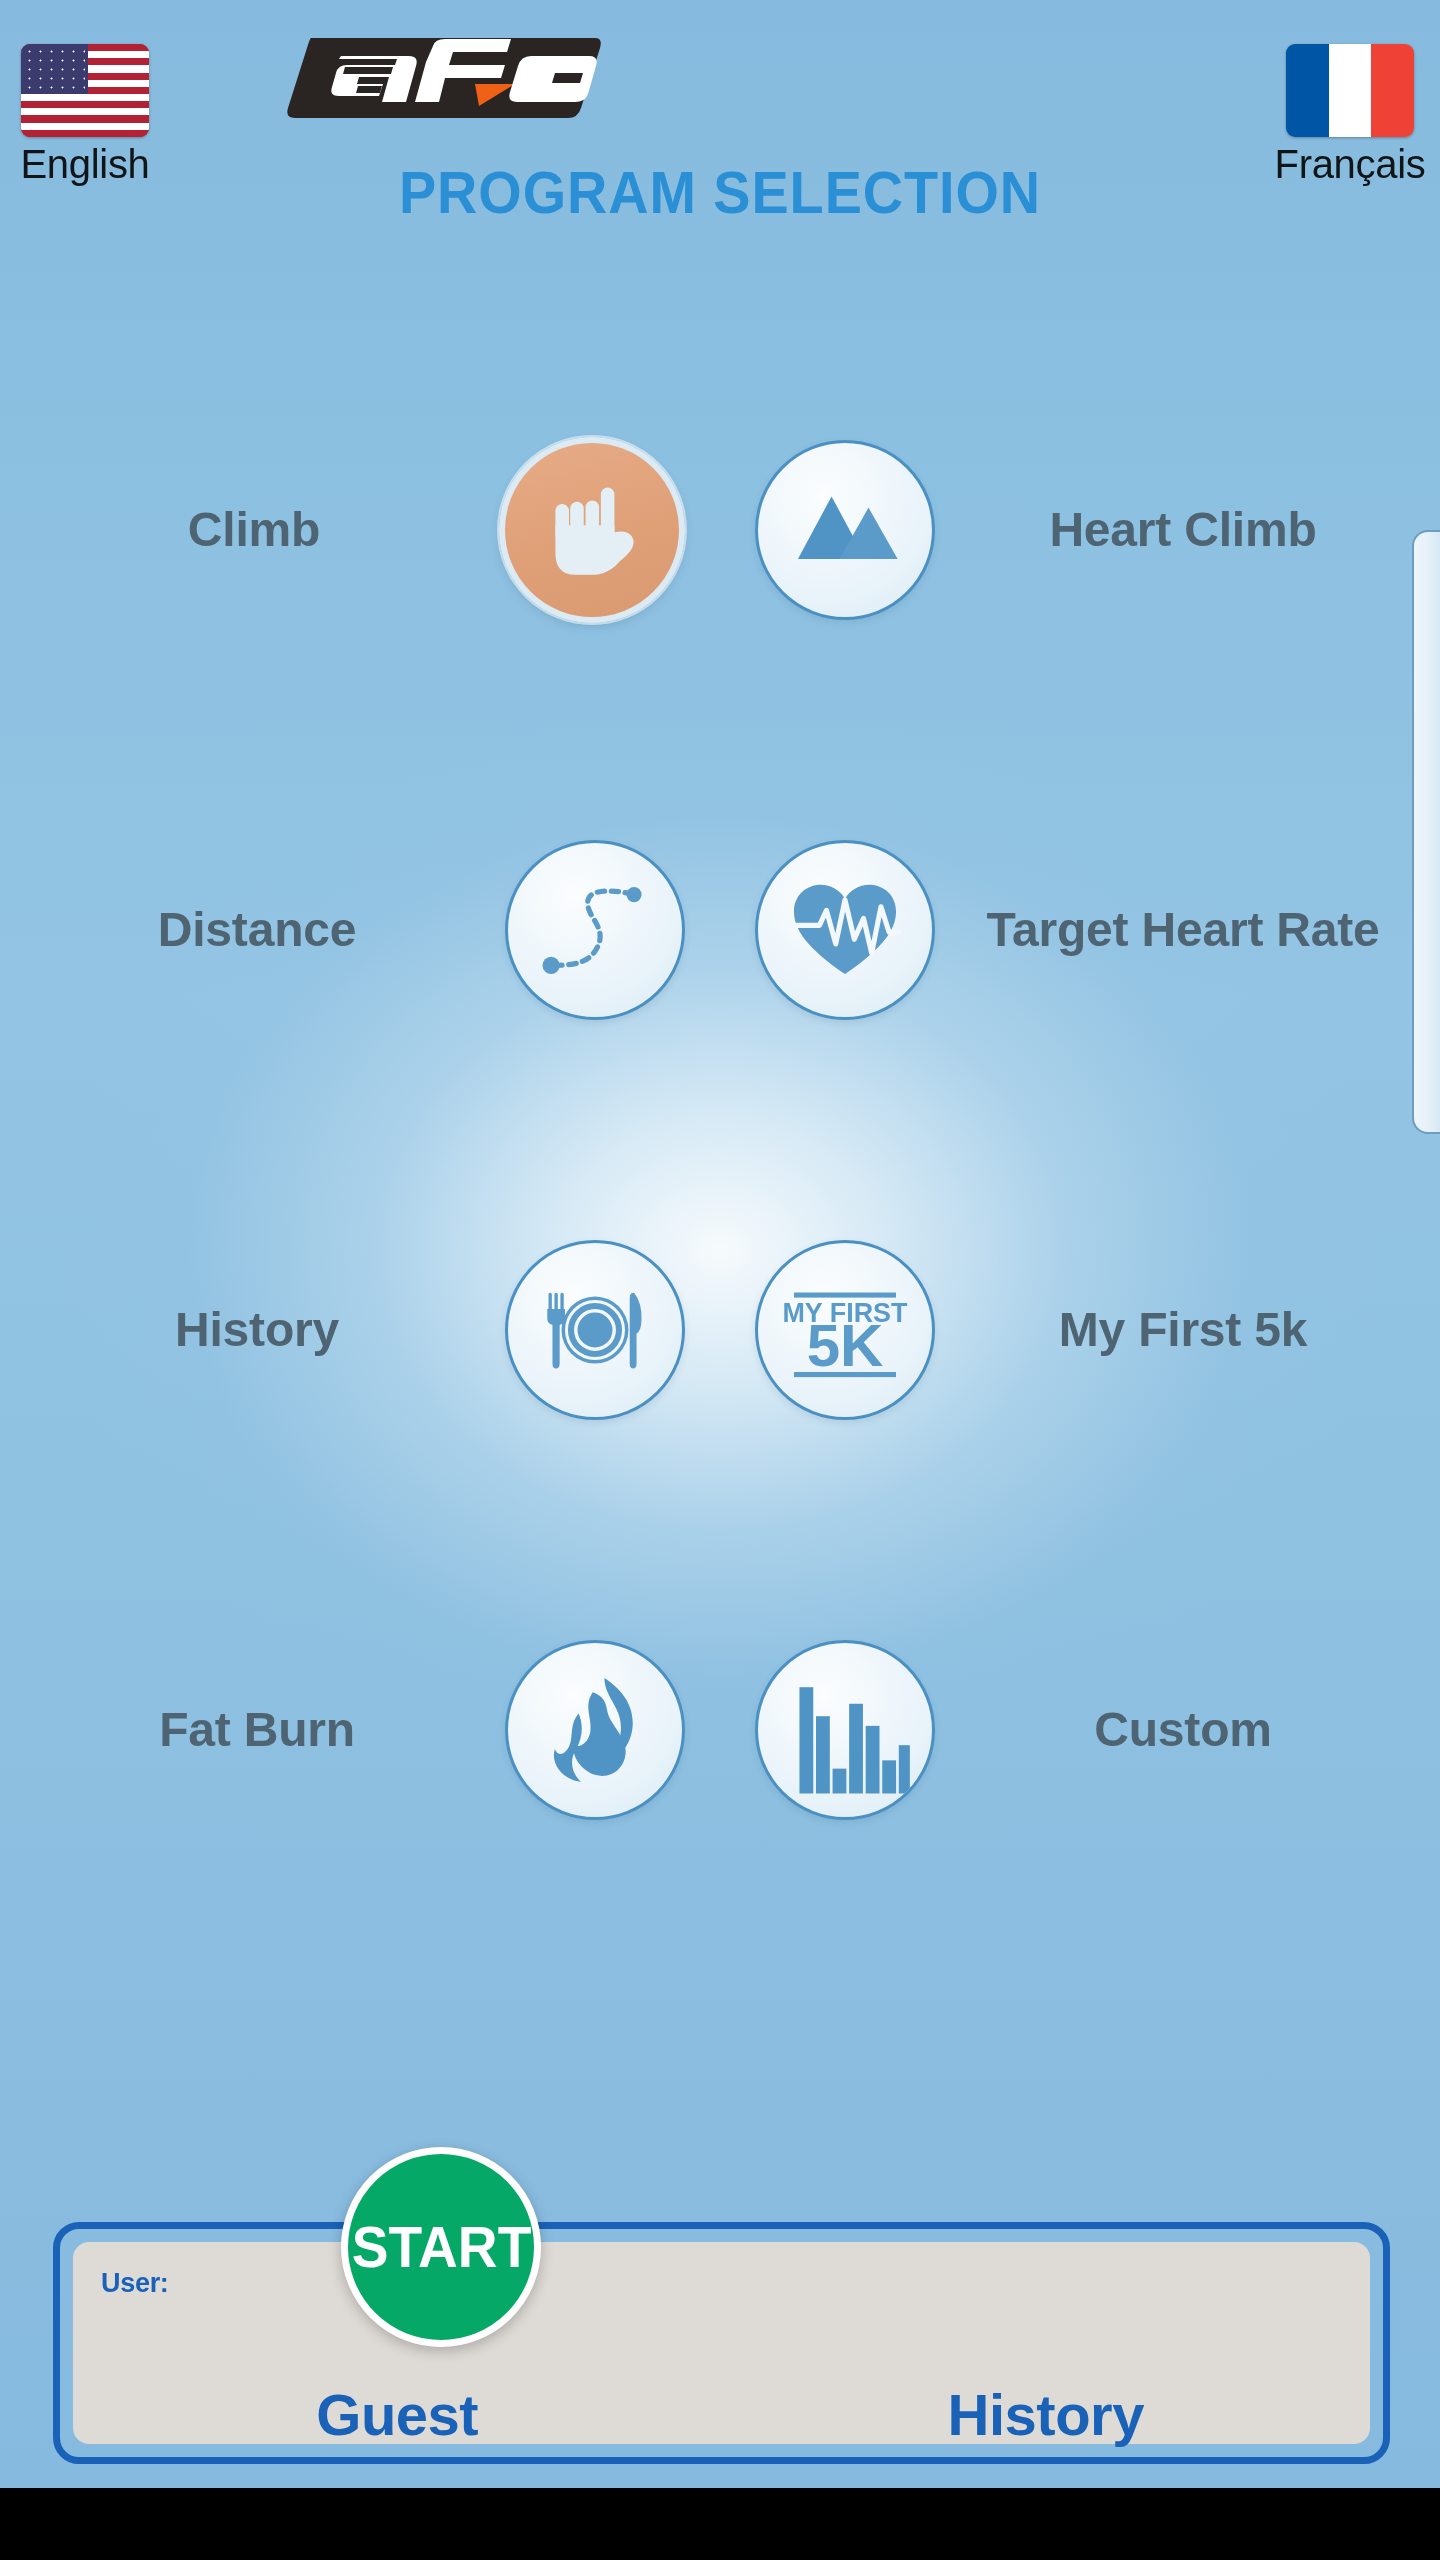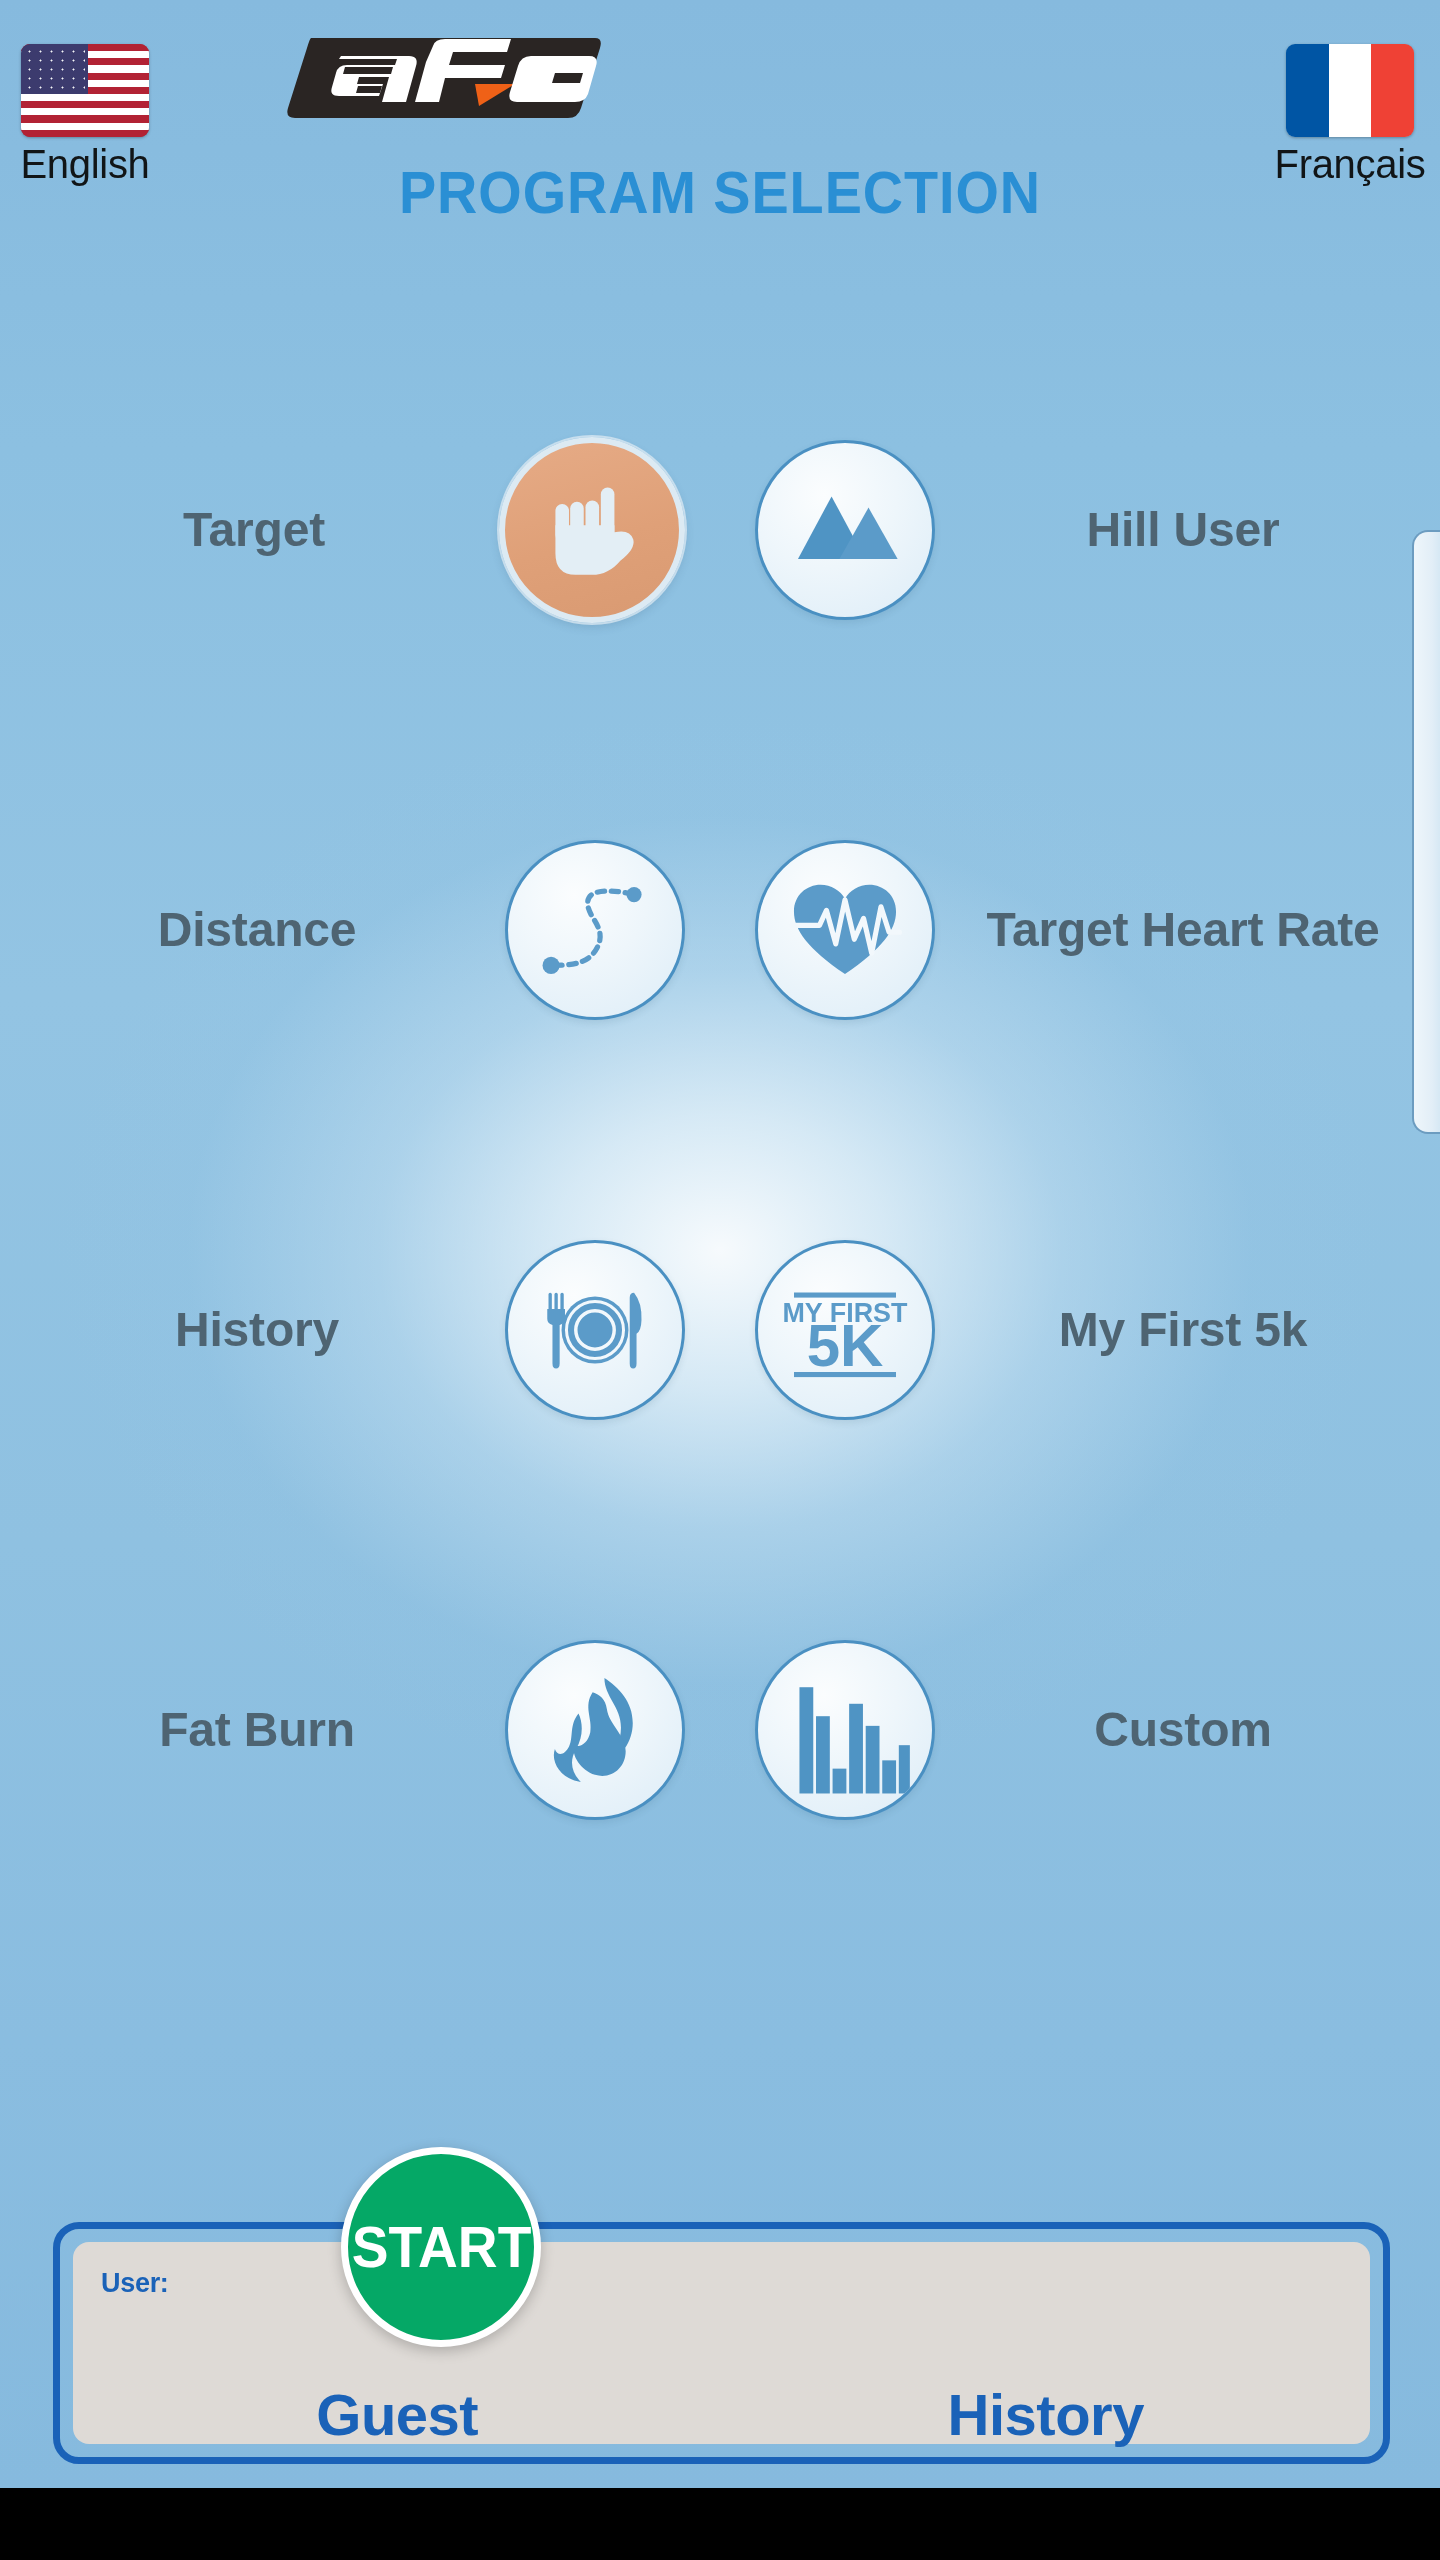--- a/index.html
+++ b/index.html
@@ -325,35 +325,35 @@
       <div class="lang-label">Français</div>
     </div>
   </div>
 
   <div id="page-title">PROGRAM SELECTION</div>
 
   <div id="program-grid">
 
     <div class="prog-row">
       <div class="prog-cell left">
-        <div class="prog-label">Target</div>
+        <div class="prog-label">Climb</div>
         <div class="prog-icon selected">
           <svg width="118" height="118" viewBox="0 0 100 100">
             <g fill="#e3eef5">
               <rect x="57.5" y="14" width="11.5" height="46" rx="5.7"></rect>
               <rect x="44.5" y="25" width="11.5" height="35" rx="5.7"></rect>
               <rect x="31.5" y="26" width="11.5" height="34" rx="5.7"></rect>
               <rect x="19" y="28" width="11.5" height="32" rx="5.7"></rect>
               <path d="M19 46 L69 46 L69 52 Q82 49 85 58 Q87 66 74 76 Q64 88 50 88 L36 88 Q19 88 19 70 Z"></path>
             </g>
           </svg>
         </div>
       </div>
       <div class="prog-cell right">
-        <div class="prog-label">Hill User</div>
+        <div class="prog-label">Heart Climb</div>
         <div class="prog-icon">
           <svg width="112" height="112" viewBox="0 0 100 100">
             <polygon points="38,20 68,76 8,76" fill="#4f94c4"></polygon>
             <polygon points="71,30 97,76 45,76" fill="#5b9bc9"></polygon>
           </svg>
         </div>
       </div>
     </div>
 
     <div class="prog-row">

